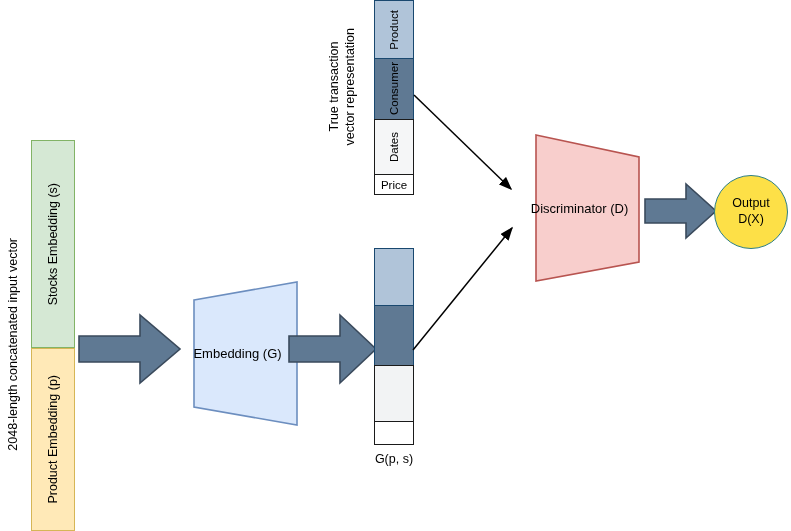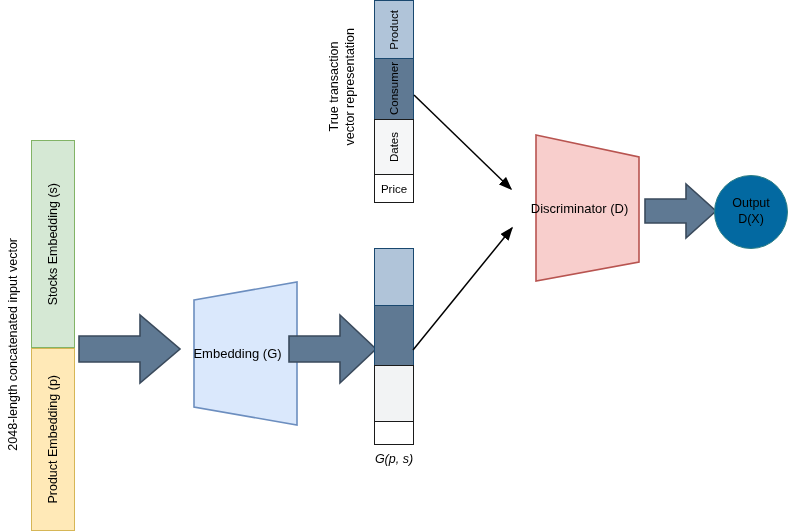--- a/index.html
+++ b/index.html
@@ -51,57 +51,57 @@
   
   #true-vector-group { left: 374px; top: 0px; width: 40px; height: 203px; }
   .tv-seg {
     position: absolute; left: 0; width: 40px;
     box-sizing: border-box;
     display: flex; align-items: center; justify-content: center;
   }
   .tv-product  { top: 0px;   height: 58px;  background: #b0c4d9; border: 1px solid #19486f; border-bottom: none; }
   .tv-consumer { top: 58px;  height: 61px;  background: #5f7993; border: 1px solid #19486f; border-bottom: none; }
   .tv-dates    { top: 119px; height: 55px;  background: #f5f6f7; border: 1px solid #1a1a1a; border-bottom: none; }
-  .tv-price    { top: 174px; height: 29px;  background: #ffffff; border: 1px solid #1a1a1a; }
+  .tv-price    { top: 174px; height: 21px;  background: #ffffff; border: 1px solid #1a1a1a; }
   .tv-label { font-size: 11.5px; color: #000; }
 
   #true-vector-caption { left: 327px; top: 28px; }
   #true-vector-caption .cap-line { font-size: 12.5px; }
   #true-vector-caption .cap-wrap {
     display: flex; flex-direction: row; gap: 2px;
   }
 
   
   #gen-vector-group { left: 374px; top: 248px; width: 40px; height: 197px; }
   .gv-seg { position: absolute; left: 0; width: 40px; box-sizing: border-box; }
   .gv-1 { top: 0px;   height: 57px;  background: #b0c4d9; border: 1px solid #19486f; border-bottom: none; }
   .gv-2 { top: 57px;  height: 60px;  background: #5f7993; border: 1px solid #19486f; border-bottom: none; }
   .gv-3 { top: 117px; height: 56px;  background: #f2f3f4; border: 1px solid #1a1a1a; border-bottom: none; }
   .gv-4 { top: 173px; height: 24px;  background: #ffffff; border: 1px solid #1a1a1a; }
 
   #gen-vector-caption {
     left: 359px; top: 452px; width: 70px; text-align: center;
-    font-size: 12.5px; color: #000; font-style: italic;
+    font-size: 12.5px; color: #000;
   }
 
   
   .trap-wrap { position: absolute; padding-left: 16px; }
   .trap-label {
     position: absolute; left: 0; top: 0; width: 100%; height: 100%;
     display: flex; align-items: center; justify-content: center;
     font-size: 13px; color: #000; pointer-events: none;
   }
   #generator-block  { left: 177px; top: 281px; width: 105px; height: 145px; }
   #discriminator-block { left: 519px; top: 134px; width: 105px; height: 148px; }
 
   
   #output-circle {
     left: 714px; top: 175px; width: 72px; height: 72px;
     border-radius: 50%;
-    background: #0369a1; border: 1.4px solid #2d7f86;
+    background: #fde047; border: 1.4px solid #2d7f86;
     display: flex; flex-direction: column;
     align-items: center; justify-content: center;
     font-size: 12.5px; color: #000; line-height: 1.25;
   }
 
   
   .block-arrow { position: absolute; }
 
   
   #thin-arrows { position: absolute; left: 0; top: 0; width: 791px; height: 531px; pointer-events: none; }

